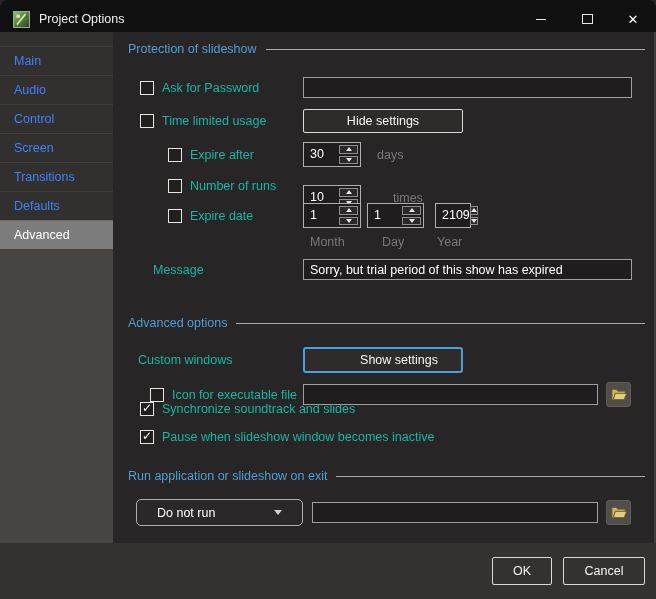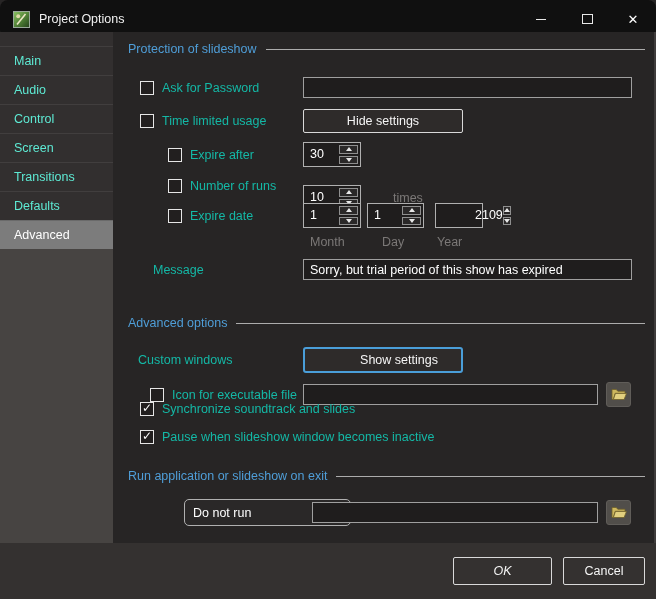--- a/index.html
+++ b/index.html
@@ -13,21 +13,21 @@
   .titlebar-title { color:#f0f0f0; font-size:12.5px; margin-left:9px; }
   .win-controls { margin-left:auto; display:flex; height:100%; }
   .win-btn { width:46px; height:100%; display:flex; align-items:center; justify-content:center; color:#ffffff; }
   .glyph-min { width:10px; height:1px; background:#e8e8e8; display:block; }
   .glyph-max { width:11px; height:10px; border:1px solid #e8e8e8; display:block; }
   .glyph-close { font-family:"DejaVu Sans", sans-serif; font-size:13px; color:#ffffff; line-height:1; }
 
   
   .sidebar { position:absolute; left:0; top:32px; width:113px; height:511px; background:#474442; }
   .nav { background:#322f2f; padding-top:14px; }
-  .nav-item { height:29px; line-height:28px; padding-left:14px; font-size:12.5px; color:#5eead4; border-top:1px solid #413e3e; cursor:default; }
+  .nav-item { height:29px; line-height:28px; padding-left:14px; font-size:12.5px; color:#3b82f6; border-top:1px solid #413e3e; cursor:default; }
   .nav-item.selected { background:#7c7c7c; color:#ffffff; border-top-color:#6a6a6a; }
 
   
   .content { position:absolute; left:113px; top:32px; width:543px; height:511px; background:#272525; }
   .edge-strip { position:absolute; right:0; top:0; width:2px; height:100%; background:#3f3c3c; }
 
   .section-header { position:absolute; left:15px; right:11px; height:16px; display:flex; align-items:center; gap:9px; }
   .section-title { color:#4f9ed8; font-size:12.5px; white-space:nowrap; }
   .section-line { flex:1; height:1px; background:#c4c4c4; opacity:.85; }
 
@@ -48,27 +48,27 @@
   .spin-value { flex:1; color:#ffffff; font-size:12.5px; line-height:23px; padding-left:6px; }
   .spin-btns { width:19px; margin:2px 2px 2px 0; display:flex; flex-direction:column; gap:2px; }
   .spin-btn { flex:1; border:1px solid #8f8f8f; background:#2a2828; display:flex; align-items:center; justify-content:center; }
   .tri-up { width:0; height:0; border-left:3px solid transparent; border-right:3px solid transparent; border-bottom:4px solid #e8e8e8; }
   .tri-down { width:0; height:0; border-left:3px solid transparent; border-right:3px solid transparent; border-top:4px solid #e8e8e8; }
 
   .date-labels span { position:absolute; top:0; }
 
   .folder-btn { position:absolute; width:25px; height:25px; background:#514e4a; border:1px solid #605d59; border-radius:3px; display:flex; align-items:center; justify-content:center; }
 
-  .dropdown { position:absolute; height:27px; border:1px solid #b0b0b0; border-radius:5px; background:#2a2828; display:flex; align-items:center; padding:0 8px; color:#ffffff; font-size:12.5px;margin-left:48px; }
+  .dropdown { position:absolute; height:27px; border:1px solid #b0b0b0; border-radius:5px; background:#2a2828; display:flex; align-items:center; padding:0 20px; color:#ffffff; font-size:12.5px; }
   .dd-arrow { margin-left:auto; width:0; height:0; border-left:4px solid transparent; border-right:4px solid transparent; border-top:5px solid #d0d0d0; }
 
   
   .bottombar { position:absolute; left:0; bottom:0; width:656px; height:56px; background:#343130; display:flex; align-items:center; justify-content:flex-end; gap:11px; padding-right:11px; }
   .bottombar .btn { position:static; height:28px; background:#343130; }
-  .btn-ok { width:99px;font-style:italic; }
+  .btn-ok { width:60px; }
   .btn-cancel { width:82px; }
 </style>
 </head>
 <body>
 
 <div class="window">
 
   <div class="titlebar">
     <svg class="app-icon" viewBox="0 0 17 17">
       <defs>
@@ -125,21 +125,21 @@
     <div class="chkrow" style="left:27px; top:77px; height:24px;">
       <span class="checkbox"></span>
       <span class="label">Time limited usage</span>
     </div>
     <div class="btn" style="left:190px; top:77px; width:160px; height:24px;">Hide settings</div>
 
     <div class="chkrow" style="left:55px; top:110px; height:25px;">
       <span class="checkbox"></span>
       <span class="label">Expire after</span>
     </div>
-    <div class="ctrlrow" style="left:190px; top:110px; height:25px; gap:16px;flex-direction:column;">
+    <div class="ctrlrow" style="left:190px; top:110px; height:25px; gap:16px;">
       <div class="spinner" style="width:58px;">
         <span class="spin-value">30</span>
         <span class="spin-btns">
           <span class="spin-btn">
               <span class="tri-up"></span>
             </span>
           <span class="spin-btn">
               <span class="tri-down"></span>
             </span>
         </span>
@@ -186,21 +186,21 @@
         <span class="spin-value">1</span>
         <span class="spin-btns">
           <span class="spin-btn">
               <span class="tri-up"></span>
             </span>
           <span class="spin-btn">
               <span class="tri-down"></span>
             </span>
         </span>
       </div>
-      <div class="spinner" style="width:48px;padding-left:33px;">
+      <div class="spinner" style="width:36px;">
         <span class="spin-value">2109</span>
         <span class="spin-btns">
           <span class="spin-btn">
               <span class="tri-up"></span>
             </span>
           <span class="spin-btn">
               <span class="tri-down"></span>
             </span>
         </span>
       </div>

